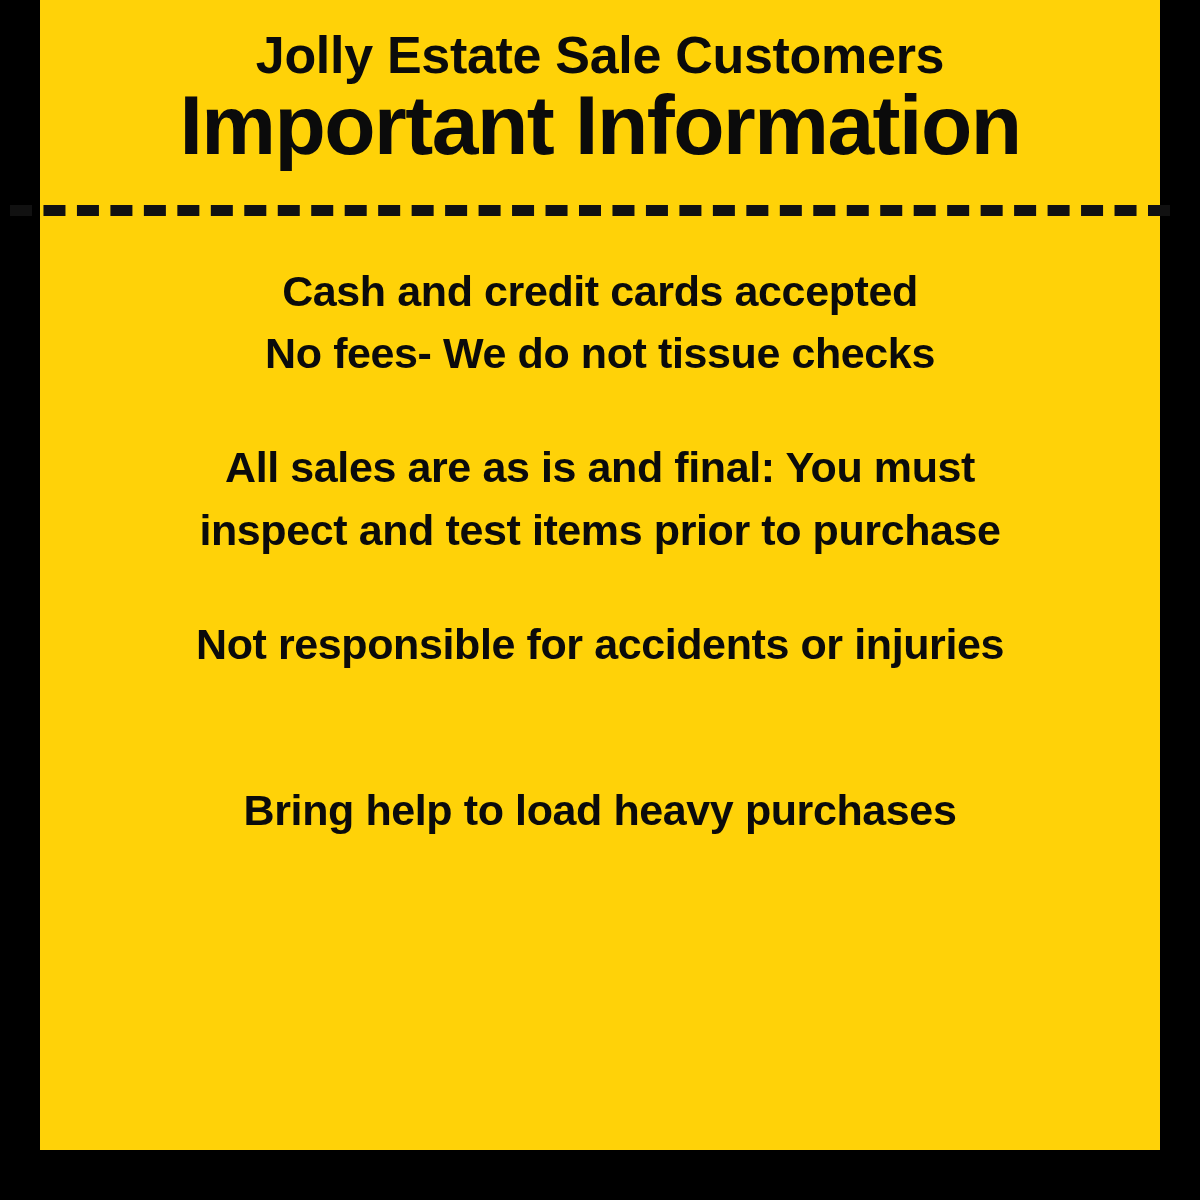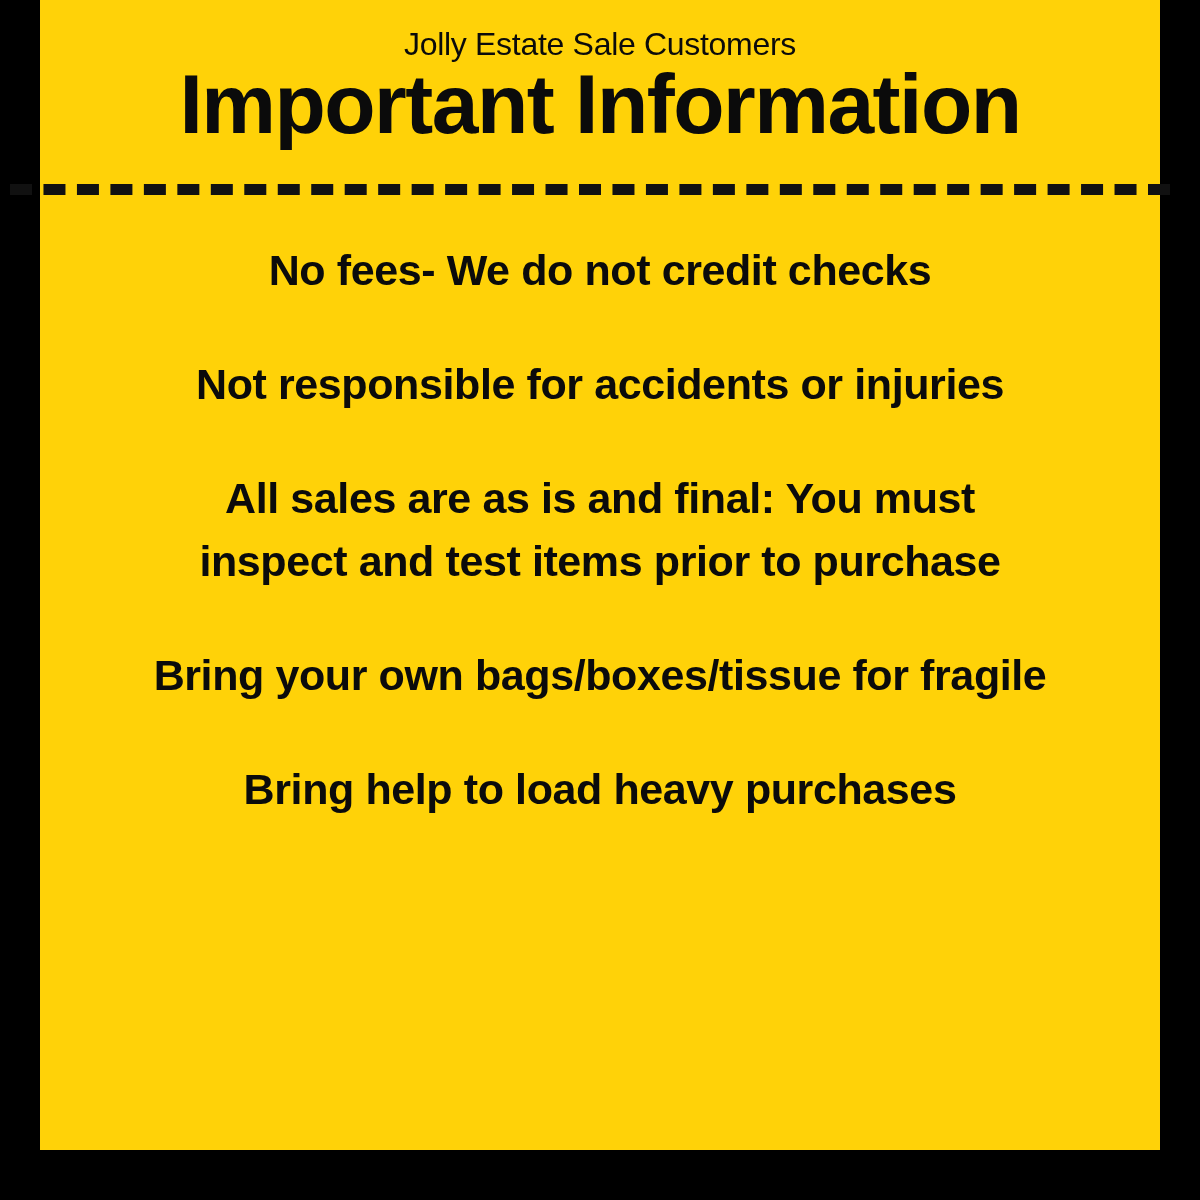--- a/index.html
+++ b/index.html
@@ -26,22 +26,22 @@
     width: 1120px;
     height: 1150px;
     background: #FFD208;
     box-sizing: border-box;
     display: flex;
     flex-direction: column;
     align-items: center;
   }
   .eyebrow {
     margin-top: 28px;
-    font-size: 32px;
-    font-weight: 400;
+    font-size: 52px;
+    font-weight: 700;
     color: #0b0b0b;
     letter-spacing: -0.3px;
     line-height: 1.05;
   }
   .headline {
     font-size: 84px;
     font-weight: 700;
     color: #0b0b0b;
     letter-spacing: -1.5px;
     text-align: center;
@@ -86,34 +86,34 @@
 
     <div class="eyebrow">Jolly Estate Sale Customers</div>
 
     <div class="headline">Important Information</div>
 
     <div class="divider"></div>
 
     <div class="body-block">
 
       <p class="para">
-        <span class="l">No fees- We do not credit checks</span>
-      </p>
-
-      <p class="para">
-        <span class="l">Not responsible for accidents or injuries</span>
+        <span class="l">Cash and credit cards accepted</span>
+        <span class="l">No fees- We do not tissue checks</span>
       </p>
 
       <p class="para">
         <span class="l">All sales are as is and final: You must</span>
         <span class="l">inspect and test items prior to purchase</span>
       </p>
 
       <p class="para">
-        <span class="l">Bring your own bags/boxes/tissue for fragile</span>
+        <span class="l">Not responsible for accidents or injuries</span>
+      </p>
+
+      <p class="para">
       </p>
 
       <p class="para">
         <span class="l">Bring help to load heavy purchases</span>
       </p>
 
     </div>
   </div>
 </div>
 

